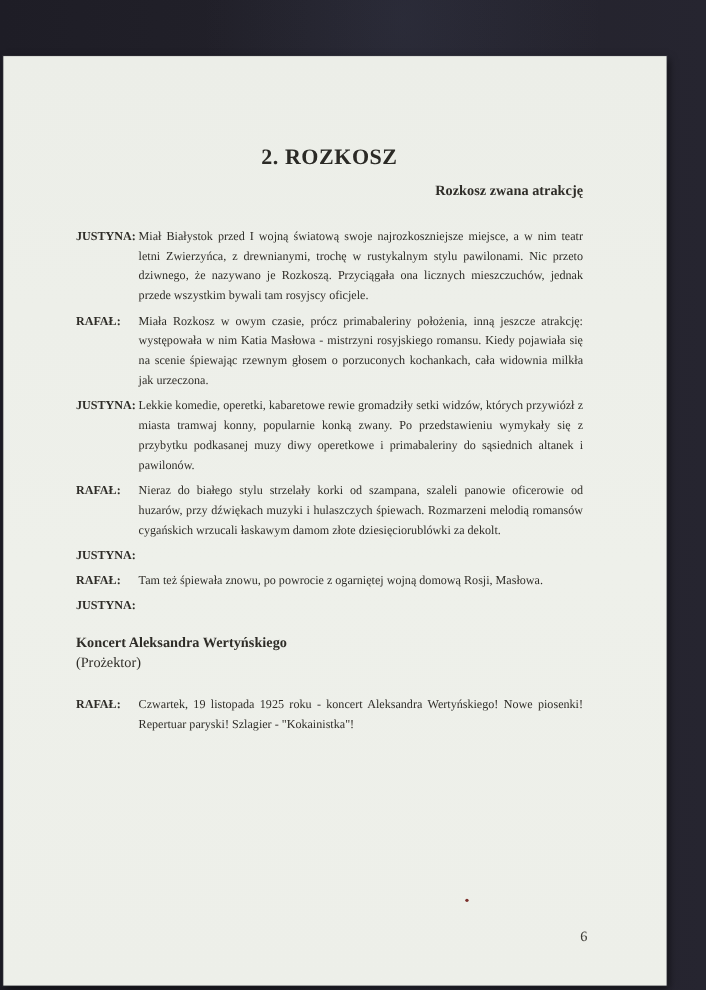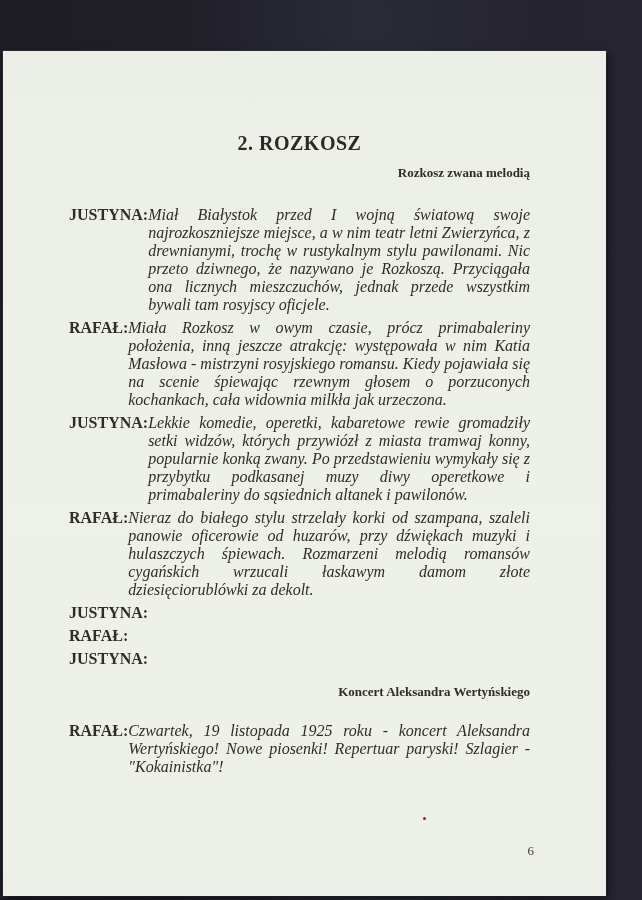--- a/index.html
+++ b/index.html
@@ -43,36 +43,35 @@
     margin-top: 8px;
     text-align: right;
     font-size: 13px;
     line-height: 18px;
   }
   .epigraph-title { font-weight: 700; }
   .dialogue-section { margin-top: 24px; }
   .block {
     display: flex;
     margin-bottom: 5px;
-    font-size: 16px;
+    font-size: 11px;
     line-height: 18px;
   }
   .speaker {
     flex: 0 0 57px;
     font-weight: 700;
     white-space: nowrap;
   }
   .line {
     flex: 1;
     text-align: justify;
-    font-style: italic;
   }
   .section-heading {
     margin-top: 15px;
-    text-align: right;
+    text-align: left;
     font-size: 13px;
     line-height: 18px;
   }
   .section-heading .sh-bold { font-weight: 700; }
   .dialogue-section-2 { margin-top: 21px; }
   .scan-speck {
     position: absolute;
     left: 420px;
     top: 766px;
     width: 3px;
@@ -91,21 +90,21 @@
 </head>
 <body>
 
 <div class="backdrop">
   <div class="page">
     <div class="content">
 
       <h1 class="title">2. ROZKOSZ</h1>
 
       <div class="epigraph">
-        <div class="epigraph-title">Rozkosz zwana melodią</div>
+        <div class="epigraph-title">Rozkosz zwana atrakcję</div>
       </div>
 
       <div class="dialogue-section">
         <div class="block">
           <span class="speaker">JUSTYNA:</span>
           <span class="line">Miał Białystok przed I wojną światową swoje najrozkoszniejsze miejsce, a w nim teatr letni Zwierzyńca, z drewnianymi, trochę w rustykalnym stylu pawilonami. Nic przeto dziwnego, że nazywano je Rozkoszą. Przyciągała ona licznych mieszczuchów, jednak przede wszystkim bywali tam rosyjscy oficjele.</span>
         </div>
         <div class="block">
           <span class="speaker">RAFAŁ:</span>
           <span class="line">Miała Rozkosz w owym czasie, prócz primabaleriny położenia, inną jeszcze atrakcję: występowała w nim Katia Masłowa - mistrzyni rosyjskiego romansu. Kiedy pojawiała się na scenie śpiewając rzewnym głosem o porzuconych kochankach, cała widownia milkła jak urzeczona.</span>
@@ -116,28 +115,30 @@
         </div>
         <div class="block">
           <span class="speaker">RAFAŁ:</span>
           <span class="line">Nieraz do białego stylu strzelały korki od szampana, szaleli panowie oficerowie od huzarów, przy dźwiękach muzyki i hulaszczych śpiewach. Rozmarzeni melodią romansów cygańskich wrzucali łaskawym damom złote dziesięciorublówki za dekolt.</span>
         </div>
         <div class="block">
           <span class="speaker">JUSTYNA:</span>
         </div>
         <div class="block">
           <span class="speaker">RAFAŁ:</span>
+          <span class="line">Tam też śpiewała znowu, po powrocie z ogarniętej wojną domową Rosji, Masłowa.</span>
         </div>
         <div class="block">
           <span class="speaker">JUSTYNA:</span>
         </div>
       </div>
 
       <div class="section-heading">
         <div class="sh-bold">Koncert Aleksandra Wertyńskiego</div>
+        <div class="sh-sub">(Prożektor)</div>
       </div>
 
       <div class="dialogue-section dialogue-section-2">
         <div class="block">
           <span class="speaker">RAFAŁ:</span>
           <span class="line">Czwartek, 19 listopada 1925 roku - koncert Aleksandra Wertyńskiego! Nowe piosenki! Repertuar paryski! Szlagier - "Kokainistka"!</span>
         </div>
       </div>
 
     </div>

